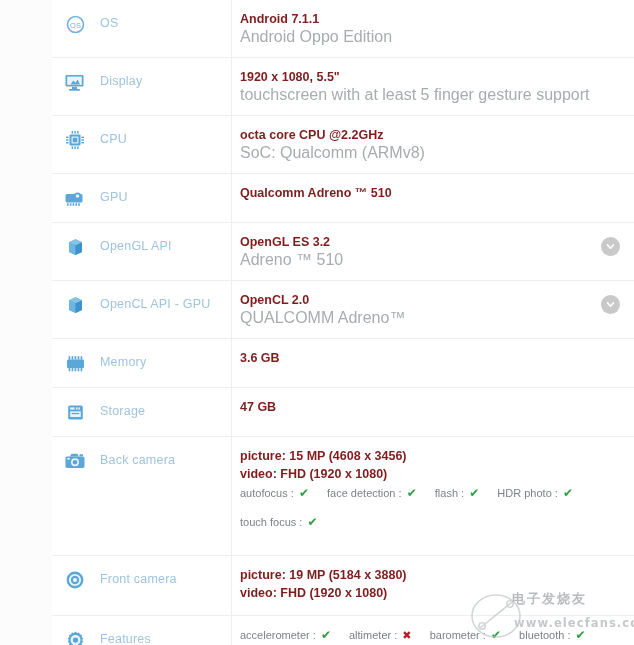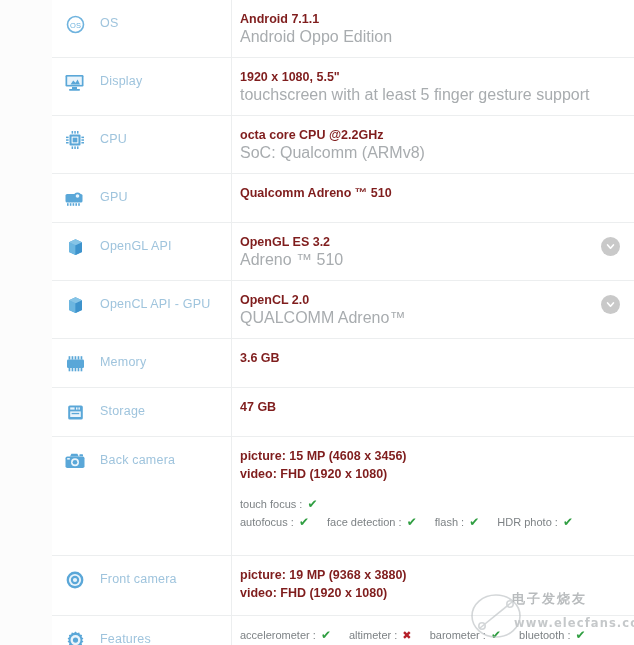--- a/index.html
+++ b/index.html
@@ -385,46 +385,46 @@
             <circle cx="11" cy="10.3" r="4" fill="#eaf4fb"></circle>
             <circle cx="11" cy="10.3" r="2.3" fill="#5aa7d8"></circle>
             <rect x="3.2" y="6" width="2.6" height="1.6" fill="#eaf4fb"></rect>
           </svg>
         </span>
         <span class="label-text">Back camera</span>
       </div>
       <div class="value-cell">
         <div class="v-main">picture: 15 MP (4608 x 3456)</div>
         <div class="v-main">video: FHD (1920 x 1080)</div>
-        <div class="feat-line spaced">
-          <span class="feat-item"><span>touch focus</span><span> : </span><span class="mark-yes">✔</span></span>
-        </div>
         <div class="feat-line">
           <span class="feat-item"><span>autofocus</span><span> : </span><span class="mark-yes">✔</span></span>
           <span class="feat-item"><span>face detection</span><span> : </span><span class="mark-yes">✔</span></span>
           <span class="feat-item"><span>flash</span><span> : </span><span class="mark-yes">✔</span></span>
           <span class="feat-item"><span>HDR photo</span><span> : </span><span class="mark-yes">✔</span></span>
         </div>
+        <div class="feat-line spaced">
+          <span class="feat-item"><span>touch focus</span><span> : </span><span class="mark-yes">✔</span></span>
+        </div>
       </div>
     </div>
 
     <div class="spec-row" style="min-height:46px;justify-content:flex-end;">
       <div class="label-cell">
         <span class="icon-box">
           <svg width="20" height="20" viewBox="0 0 20 20">
             <circle cx="10" cy="10" r="8.4" fill="#5aa7d8"></circle>
             <circle cx="10" cy="10" r="6.1" fill="#eaf4fb"></circle>
             <circle cx="10" cy="10" r="4.2" fill="#5aa7d8"></circle>
             <circle cx="10" cy="10" r="2.1" fill="#eaf4fb"></circle>
           </svg>
         </span>
         <span class="label-text">Front camera</span>
       </div>
       <div class="value-cell">
-        <div class="v-main">picture: 19 MP (9368 x 3880)</div>
+        <div class="v-main">picture: 19 MP (5184 x 3880)</div>
         <div class="v-main">video: FHD (1920 x 1080)</div>
       </div>
     </div>
 
     <div class="spec-row clipped" style="min-height:115px;">
       <div class="label-cell">
         <span class="icon-box">
           <svg width="21" height="21" viewBox="0 0 21 21">
             <g fill="#5aa7d8">
               <path d="M10.5 1.6 L12.1 3.1 L14.2 2.4 L14.9 4.6 L17.1 4.9 L16.6 7.1 L18.4 8.4 L17 10.1 L18.4 11.8 L16.6 13.1 L17.1 15.3 L14.9 15.6 L14.2 17.8 L12.1 17.1 L10.5 18.6 L8.9 17.1 L6.8 17.8 L6.1 15.6 L3.9 15.3 L4.4 13.1 L2.6 11.8 L4 10.1 L2.6 8.4 L4.4 7.1 L3.9 4.9 L6.1 4.6 L6.8 2.4 L8.9 3.1 Z"></path>

